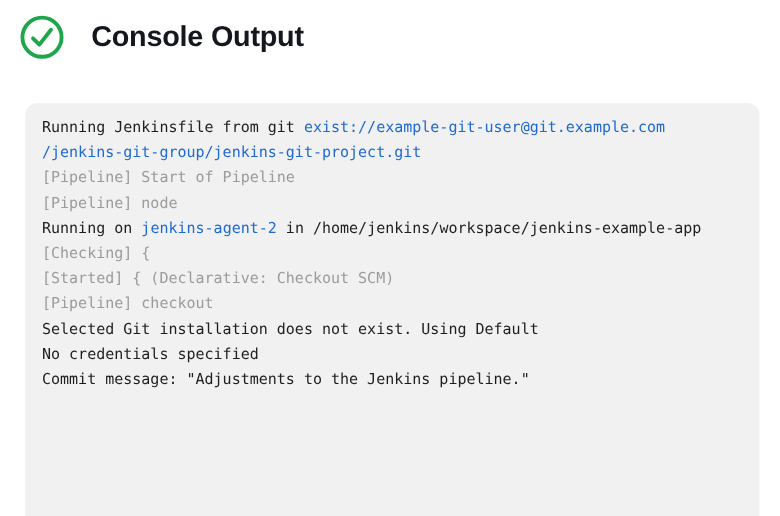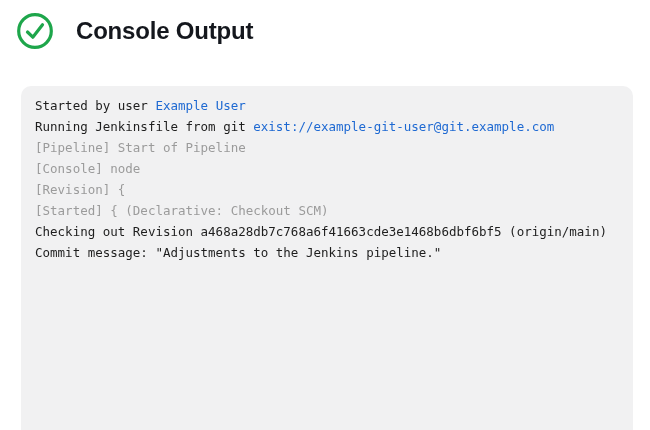--- a/index.html
+++ b/index.html
@@ -78,22 +78,25 @@
     <svg width="38" height="38" viewBox="0 0 38 38">
       <circle class="icon-stroke" cx="19" cy="19" r="16.3" stroke-width="3.2"></circle>
       <path class="icon-stroke" d="M11.5 20 L16.8 25.2 L26.5 12.8" stroke-width="3.2" stroke-linecap="round" stroke-linejoin="round"></path>
     </svg>
   </span>
   <h1 class="title">Console Output</h1>
 </div>
 
 <div class="console-box">
   <div class="console-lines">
-      <div class="console-line"><span class="seg-text">Started by user </span><span class="seg-link">Example User</span></div>
       <div class="console-line"><span class="seg-text">Running Jenkinsfile from git </span><span class="seg-link">exist://example-git-user@git.example.com</span></div>
+      <div class="console-line"><span class="seg-link">/jenkins-git-group/jenkins-git-project.git</span></div>
       <div class="console-line"><span class="seg-muted">[Pipeline] Start of Pipeline</span></div>
-      <div class="console-line"><span class="seg-muted">[Console] node</span></div>
-      <div class="console-line"><span class="seg-muted">[Revision] {</span></div>
+      <div class="console-line"><span class="seg-muted">[Pipeline] node</span></div>
+      <div class="console-line"><span class="seg-text">Running on </span><span class="seg-link">jenkins-agent-2</span><span class="seg-text"> in /home/jenkins/workspace/jenkins-example-app</span></div>
+      <div class="console-line"><span class="seg-muted">[Checking] {</span></div>
       <div class="console-line"><span class="seg-muted">[Started] { (Declarative: Checkout SCM)</span></div>
-      <div class="console-line"><span class="seg-text">Checking out Revision a468a28db7c768a6f41663cde3e1468b6dbf6bf5 (origin/main)</span></div>
+      <div class="console-line"><span class="seg-muted">[Pipeline] checkout</span></div>
+      <div class="console-line"><span class="seg-text">Selected Git installation does not exist. Using Default</span></div>
+      <div class="console-line"><span class="seg-text">No credentials specified</span></div>
       <div class="console-line"><span class="seg-text">Commit message: "Adjustments to the Jenkins pipeline."</span></div>
     </div>
 </div>
 
 </body></html>

